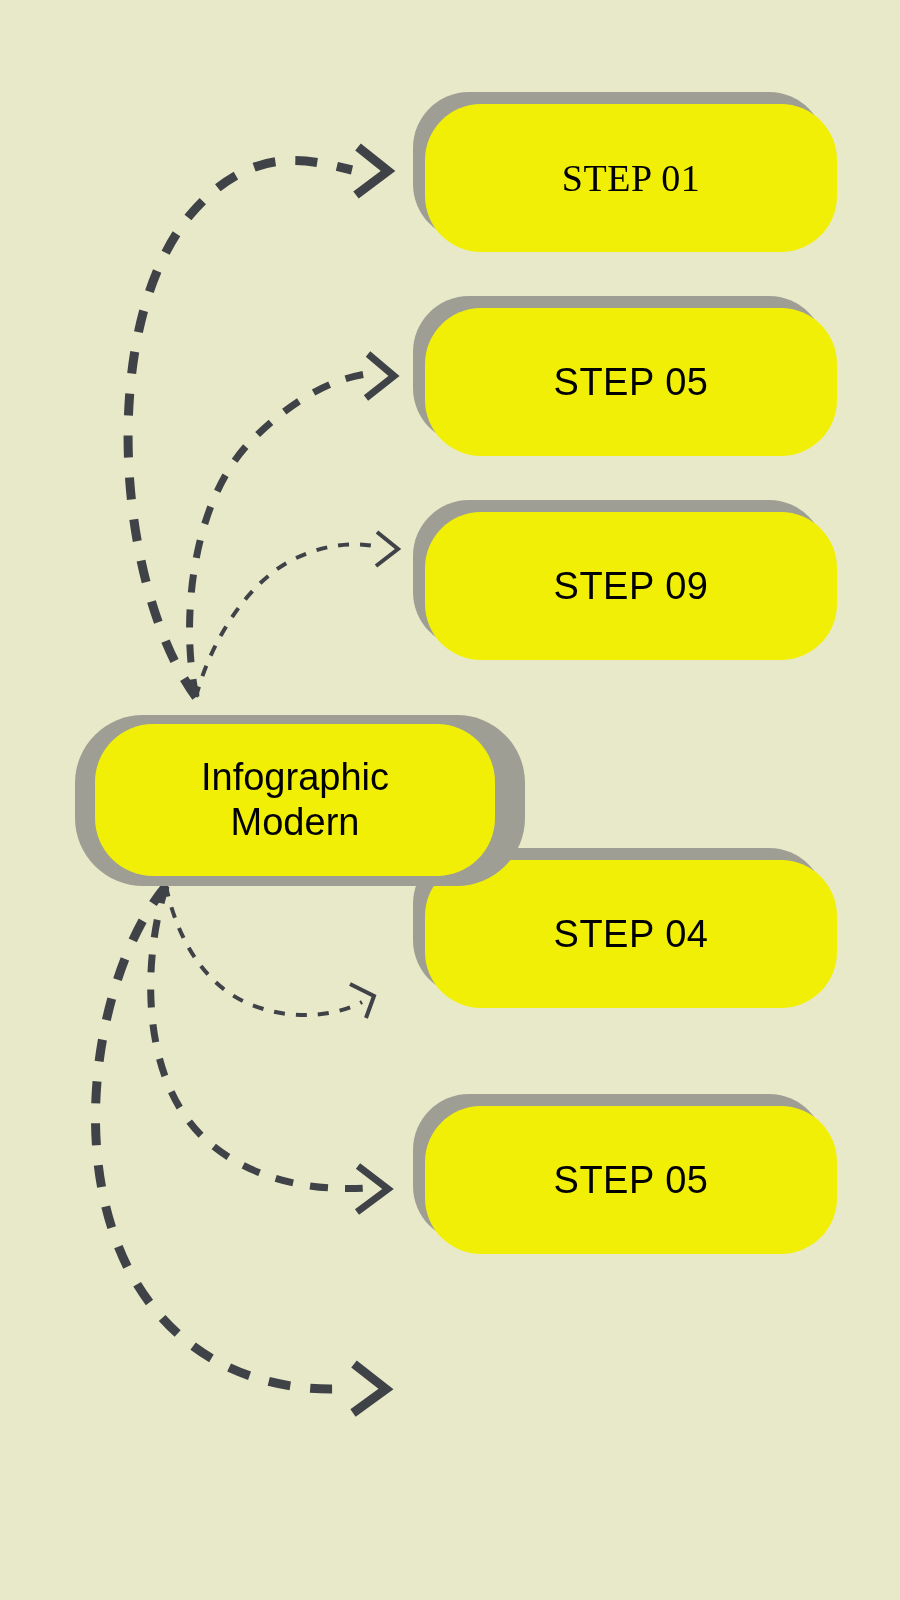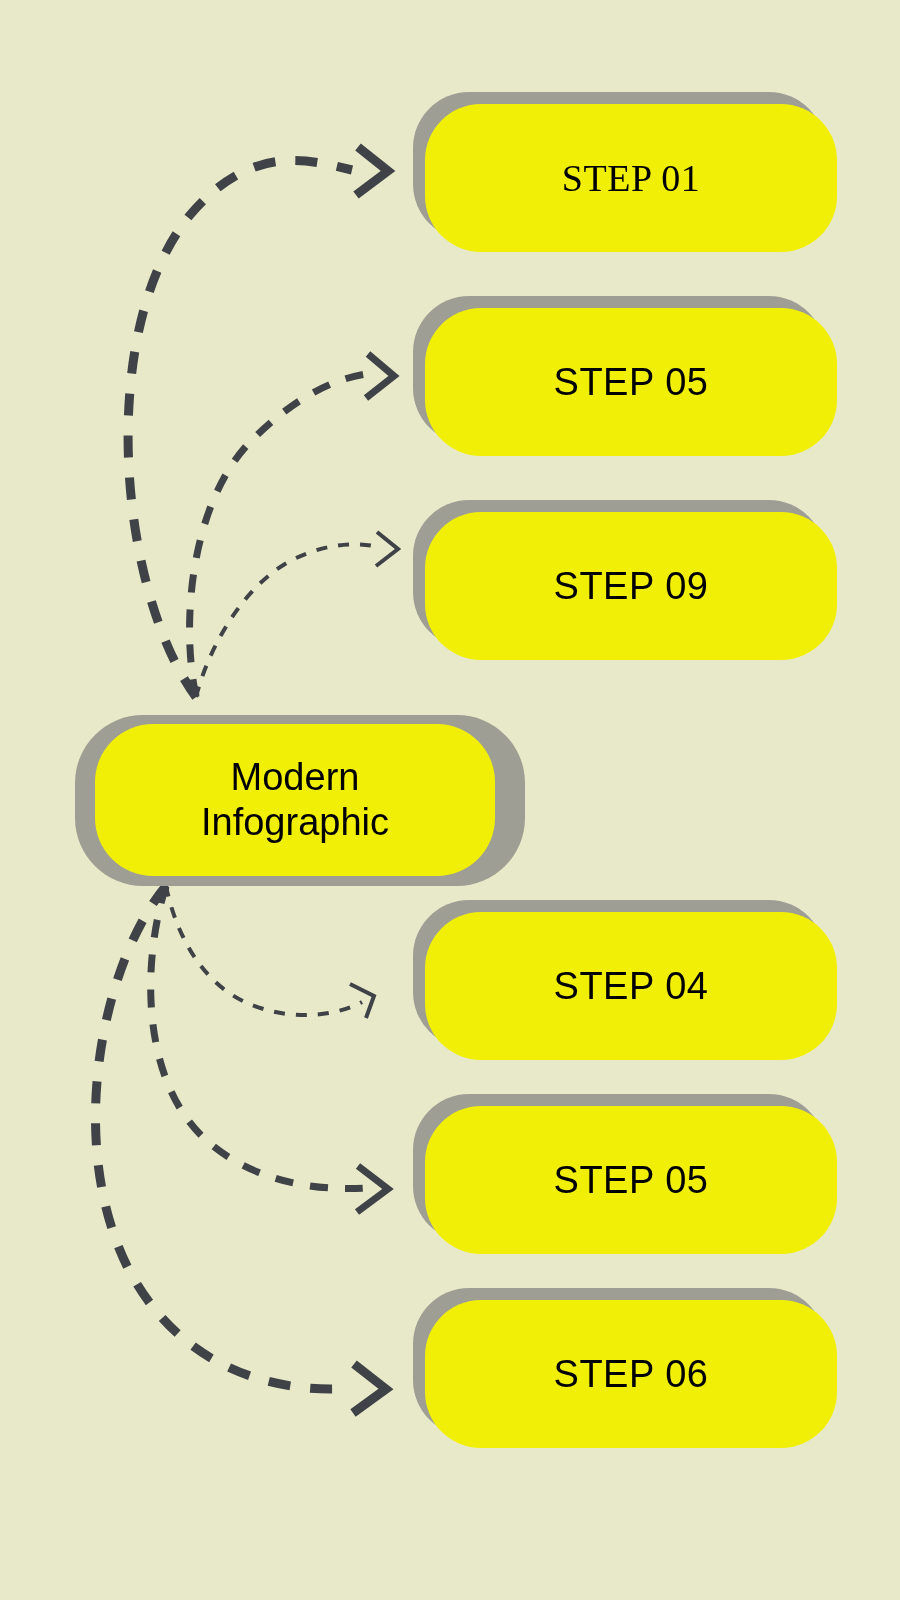--- a/index.html
+++ b/index.html
@@ -161,42 +161,36 @@
     </div>
   </div>
 
   <div class="step-card" style="left: 425px; top: 512px;">
     <div class="card-shadow" style="background: rgb(158, 158, 148);"></div>
     <div class="card-face" style="background: rgb(242, 239, 7);">
       <span class="card-label">STEP 09</span>
     </div>
   </div>
 
-  <div class="step-card" style="left: 425px; top: 912px;">
+  <div class="step-card" style="left: 425px; top: 860px;">
     <div class="card-shadow" style="background: rgb(158, 158, 148);"></div>
     <div class="card-face" style="background: rgb(242, 239, 7);">
       <span class="card-label">STEP 04</span>
     </div>
   </div>
 
   <div class="step-card" style="left: 425px; top: 1106px; text-align: center;">
     <div class="card-shadow" style="background: rgb(158, 158, 148);"></div>
     <div class="card-face" style="background: rgb(242, 239, 7);">
       <span class="card-label">STEP 05</span>
     </div>
   </div>
 
-  <div class="step-card" style="left: 425px; top: 1300px;">
-    <div class="card-shadow" style="background: rgb(158, 158, 148);"></div>
-    <div class="card-face" style="background: rgb(242, 239, 7);">
-      <span class="card-label">STEP 06</span>
-    </div>
-  </div>
 
   <div id="central-node" style="left: 75px; top: 715px; width: 450px; height: 171px;">
     <div class="node-outline" style="background: rgb(158, 158, 148);"></div>
     <div class="node-face" style="background: rgb(242, 239, 7);">
+      <span class="node-line">Infographic</span>
       <span class="node-line">Modern</span>
-      <span class="node-line">Infographic</span>
     </div>
   </div>
 
 </div>
 
 </body></html>

